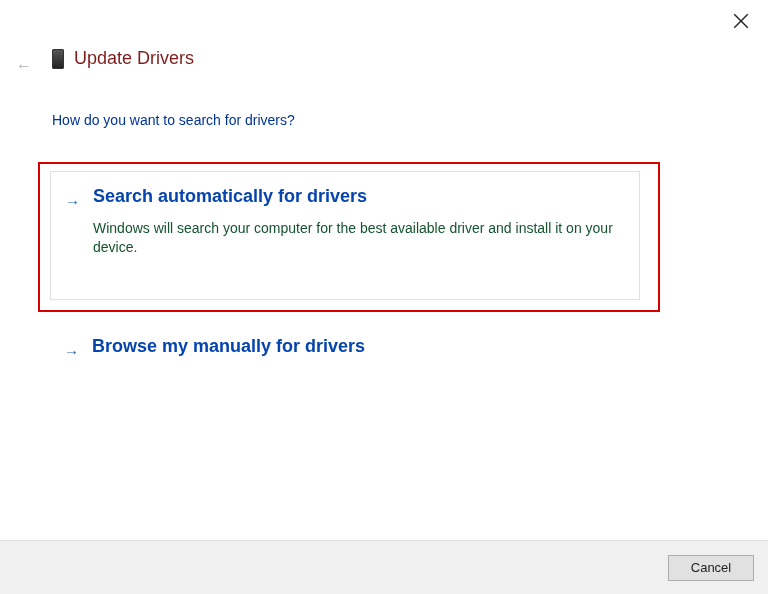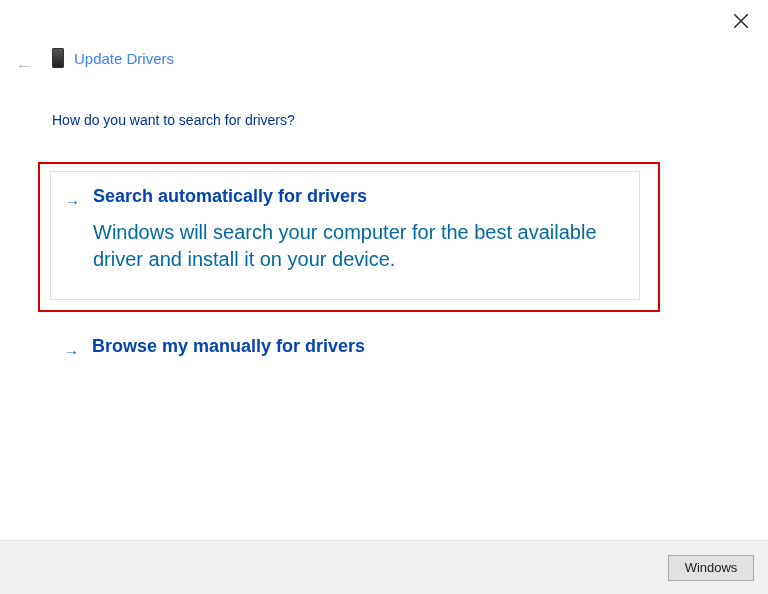--- a/index.html
+++ b/index.html
@@ -36,22 +36,22 @@
       gap: 10px;
     }
     .device-icon {
       width: 12px;
       height: 20px;
       background: linear-gradient(#555, #222);
       border: 1px solid #333;
       border-radius: 1px;
     }
     .title-text {
-      font-size: 15px;
-      color: #3b82f6;
+      font-size: 18px;
+      color: #7f1d1d;
     }
     .heading {
       position: absolute;
       top: 112px;
       left: 52px;
       font-size: 14px;
       font-weight: 400;
       color: #003399;
     }
     .highlight-box {
@@ -84,22 +84,22 @@
       color: #1a5fb4;
       font-size: 15px;
     }
     .opt-title {
       font-size: 18px;
       color: #0645ad;
       margin-bottom: 6px;
       font-weight: bold;
     }
     .opt-desc {
-      font-size: 20px;
-      color: #0369a1;
+      font-size: 14px;
+      color: #14532d;
       line-height: 1.35;
       max-width: 540px;
       margin-top: 12px;
     }
     .footer {
       position: absolute;
       left: 0;
       right: 0;
       bottom: 0;
       height: 54px;
@@ -146,14 +146,14 @@
   <div class="opt-title">Search automatically for drivers</div>
   <div class="opt-desc">Windows will search your computer for the best available driver and install it on your device.</div>
 </div>
 
 <div class="option-box option-browse">
   <div class="opt-arrow">→</div>
   <div class="opt-title">Browse my manually for drivers</div>
 </div>
 
 <div class="footer">
-  <button class="cancel-btn">Windows</button>
+  <button class="cancel-btn">Cancel</button>
 </div>
 
 </body></html>

